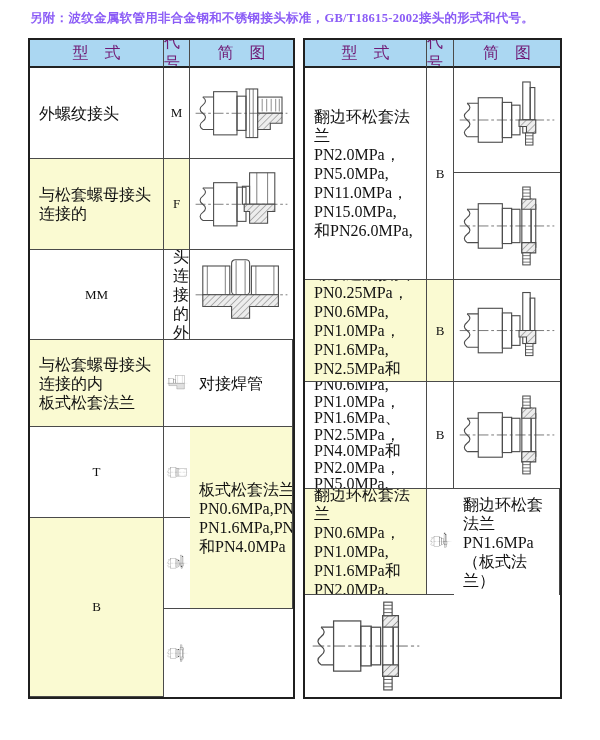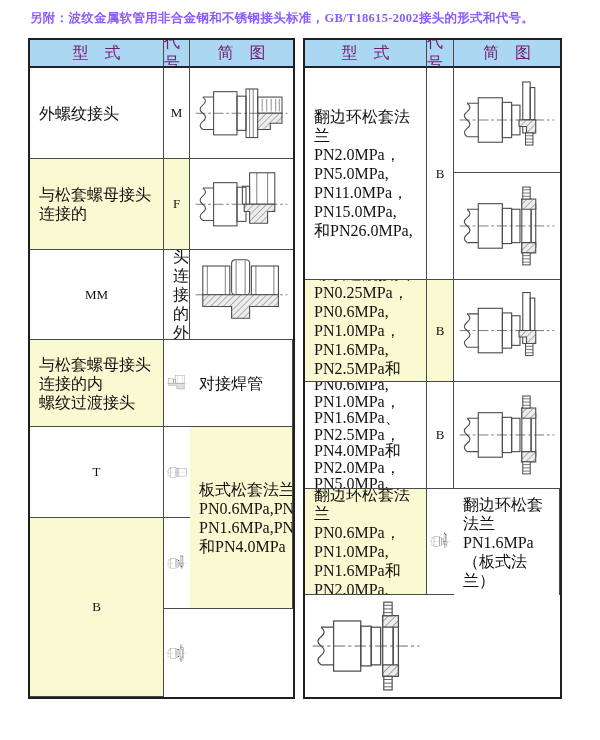--- a/index.html
+++ b/index.html
@@ -170,21 +170,21 @@
     <div class="cell code">MM</div>
     <div class="cell type">与松套螺母接头连接的
 外螺纹过渡接头</div>
     <div class="cell diag col-last">
       <svg viewBox="0 0 110 90">
           <use href="#d-nipple-mm"></use>
         </svg>
     </div>
 
     <div class="cell type hl">与松套螺母接头连接的内
-螺纹过渡接头</div>
+板式松套法兰</div>
     <div class="cell diag col-last">
       <svg viewBox="0 0 110 90">
           <use href="#d-nipple-mf"></use>
         </svg>
     </div>
 
     <div class="cell type">对接焊管</div>
     <div class="cell code">T</div>
     <div class="cell diag col-last">
       <svg viewBox="0 0 110 90">

